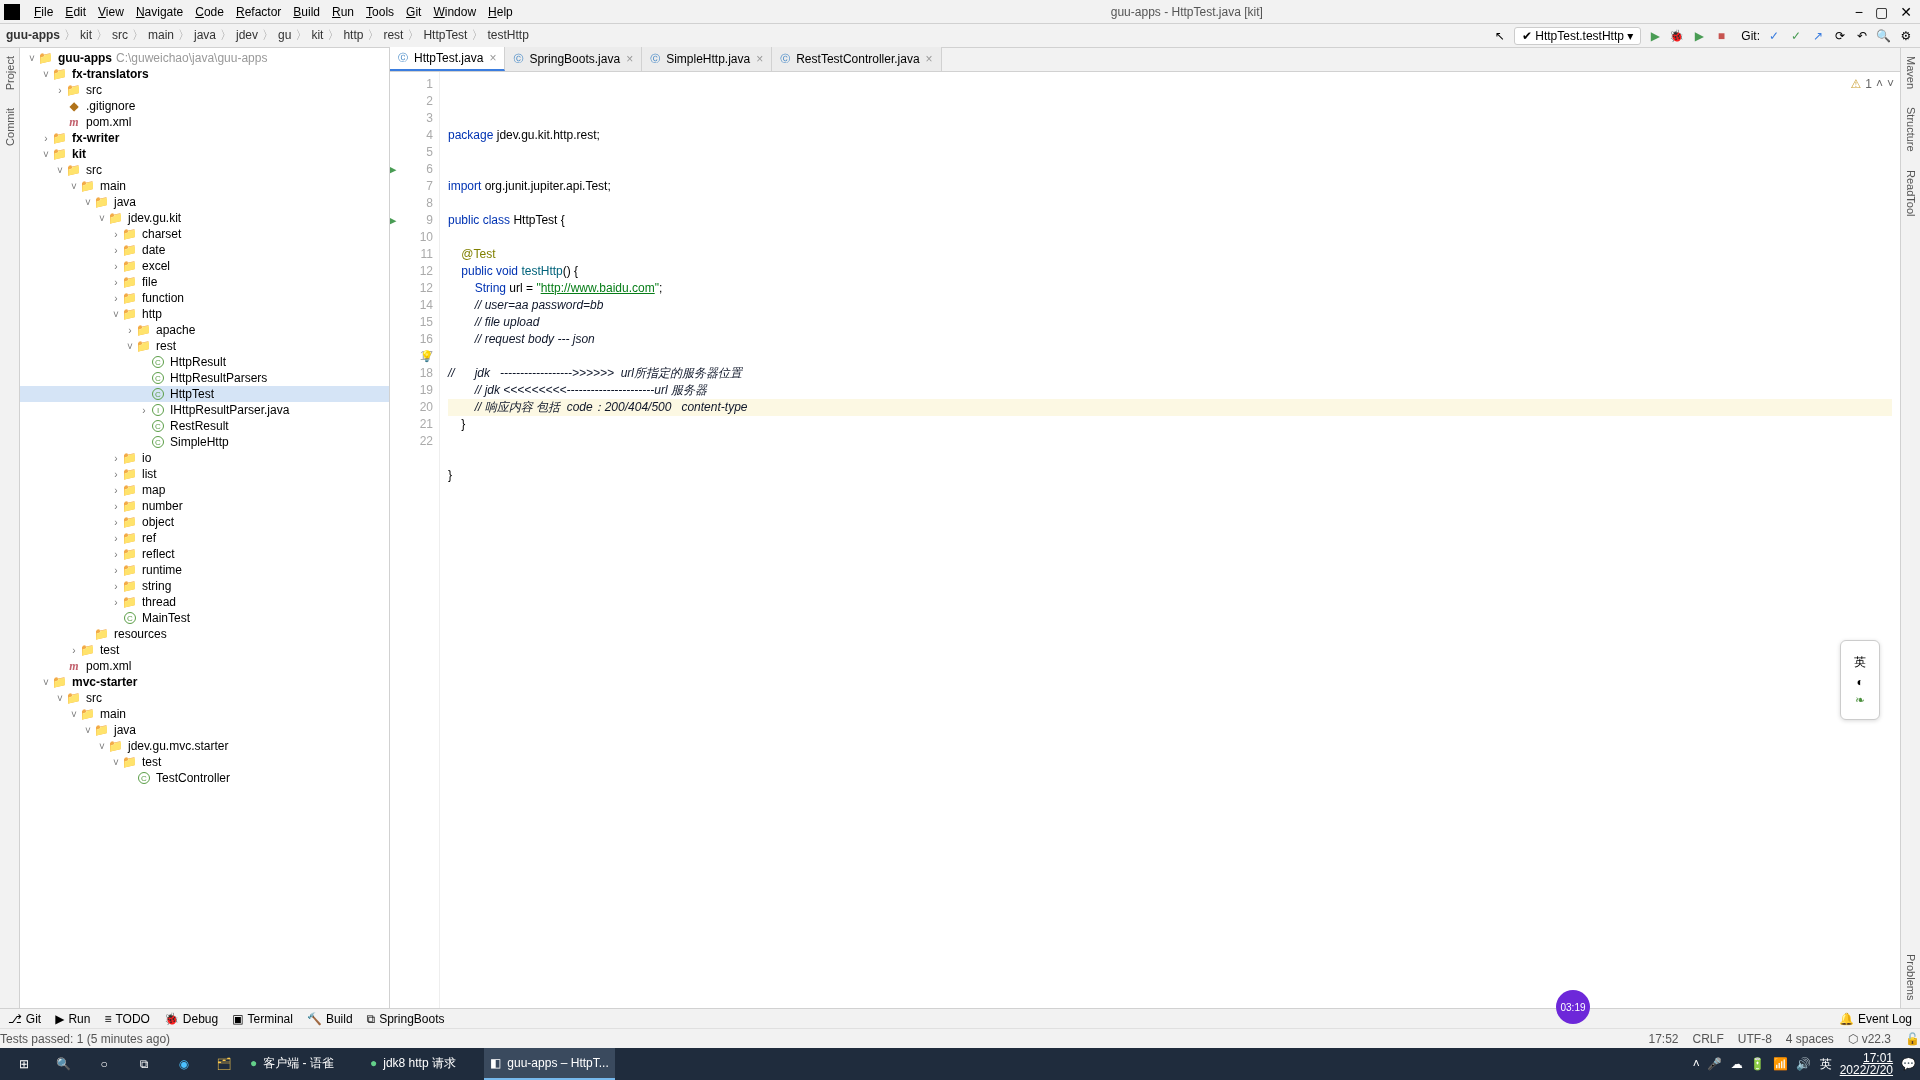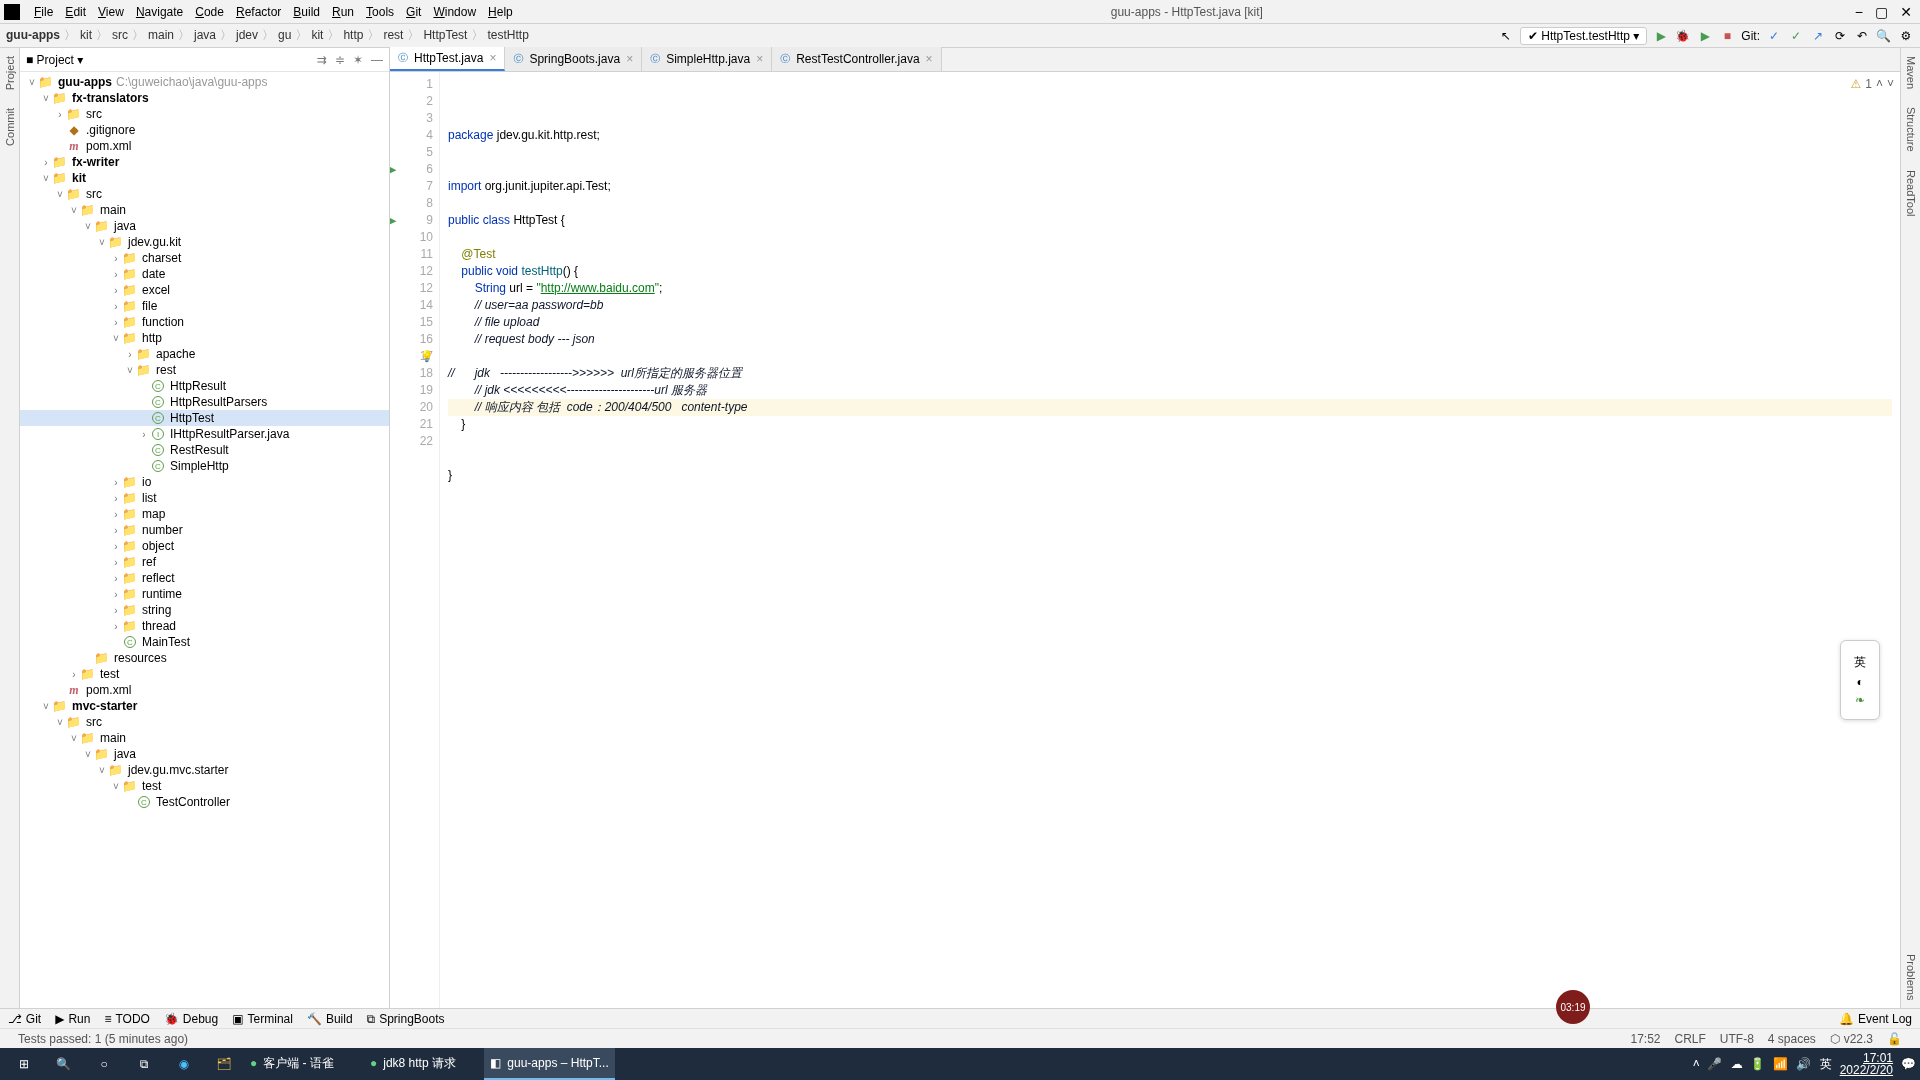--- a/index.html
+++ b/index.html
@@ -57,30 +57,30 @@
 .cmt { color:#0f172a; font-style: italic; }
 .cls { color:#000; }
 .mtd { color:#00627a; }
 .lnk { color:#067d17; text-decoration: underline; }
 .type { color: #0033b3; }
 .warn-strip { position:absolute; right: 6px; top: 4px; display:flex; align-items:center; gap:4px; font-size:11px; color:#666;}
 .warn-strip .w-icon { color:#c89b2a; }
 .bottom-tools { height: 20px; background:#f2f2f2; border-top:1px solid #d1d1d1; display:flex; align-items:center; padding: 0 8px; gap:14px; font-size:11px; }
 .bottom-tools .bt-item { display:flex; align-items:center; gap:4px; cursor:pointer; }
 .bottom-tools .right { margin-left:auto; display:flex; gap:4px; align-items:center; }
-.status-bar { height: 20px; background:#f2f2f2; border-top:1px solid #e0e0e0; display:flex; align-items:center; padding: 0 18px; gap:1px; font-size:11px; color:#555;}
+.status-bar { height: 20px; background:#f2f2f2; border-top:1px solid #e0e0e0; display:flex; align-items:center; padding: 0 0; gap:1px; font-size:11px; color:#555;}
 .status-bar .right { margin-left:auto; display:flex; gap:14px; }
 .taskbar { height: 32px; background:#1f2c3d; display:flex; align-items:center; padding: 0 4px; color:#fff; }
 .taskbar .tb-item { height:32px; min-width:40px; display:flex; align-items:center; justify-content:center; padding:0 6px; cursor:pointer; }
 .taskbar .tb-item.wide { min-width: 120px; justify-content:flex-start; gap:6px; border-bottom:2px solid transparent;}
 .taskbar .tb-item.active { background:#3a4a5e; border-bottom:2px solid #76b9ed;}
 .taskbar .tb-right { margin-left:auto; display:flex; align-items:center; gap:8px; font-size:11px; }
 .taskbar .clock { text-align:right; line-height:12px;text-decoration:underline; }
 .float-badge { position:fixed; right:40px; top:640px; width:40px; height:80px; background:#fff; border:1px solid #ccc; border-radius:6px; display:flex; flex-direction:column; align-items:center; justify-content:center; gap:4px; box-shadow: 0 1px 4px rgba(0,0,0,.15);}
-.record-bubble { position:fixed; right: 330px; bottom: 56px; width:34px; height:34px; border-radius:50%; background:#7f1d1d; color:#fff; display:flex; align-items:center; justify-content:center; font-size:10px;}
+.record-bubble { position:fixed; right: 330px; bottom: 56px; width:34px; height:34px; border-radius:50%; background:#6d28d9; color:#fff; display:flex; align-items:center; justify-content:center; font-size:10px;}
 .green-ic{color:#499c54;} .red-ic{color:#c75450;} .blue-ic{color:#3b7ddf;}
 </style>
 </head>
 <body>
 
 <div class="titlebar">
   <div class="logo"></div>
   <div id="menu-host"><span class="menu-item"><u>F</u>ile</span><span class="menu-item"><u>E</u>dit</span><span class="menu-item"><u>V</u>iew</span><span class="menu-item"><u>N</u>avigate</span><span class="menu-item"><u>C</u>ode</span><span class="menu-item"><u>R</u>efactor</span><span class="menu-item"><u>B</u>uild</span><span class="menu-item"><u>R</u>un</span><span class="menu-item"><u>T</u>ools</span><span class="menu-item"><u>G</u>it</span><span class="menu-item"><u>W</u>indow</span><span class="menu-item"><u>H</u>elp</span></div>
   <div class="title-center">guu-apps - HttpTest.java [kit]</div>
   <div class="win-controls">
@@ -92,47 +92,38 @@
 
 <div class="breadcrumb-bar">
   <div id="crumb-host"><span class="crumb bold">guu-apps</span><span class="sep">〉</span><span class="crumb">kit</span><span class="sep">〉</span><span class="crumb">src</span><span class="sep">〉</span><span class="crumb">main</span><span class="sep">〉</span><span class="crumb">java</span><span class="sep">〉</span><span class="crumb">jdev</span><span class="sep">〉</span><span class="crumb">gu</span><span class="sep">〉</span><span class="crumb">kit</span><span class="sep">〉</span><span class="crumb">http</span><span class="sep">〉</span><span class="crumb">rest</span><span class="sep">〉</span><span class="crumb">HttpTest</span><span class="sep">〉</span><span class="crumb">testHttp</span></div>
   <div class="right-tools">
     <span class="icon">↖</span>
     <span class="run-config">✔ <span>HttpTest.testHttp</span> ▾</span>
     <span class="icon green-ic">▶</span>
     <span class="icon green-ic">🐞</span>
     <span class="icon green-ic">▶</span>
     <span class="icon red-ic">■</span>
-    <span style="">Git:</span>
+    <span style="margin-left:6px;">Git:</span>
     <span class="icon blue-ic">✓</span>
     <span class="icon green-ic">✓</span>
     <span class="icon blue-ic">↗</span>
     <span class="icon">⟳</span>
     <span class="icon">↶</span>
     <span class="icon">🔍</span>
     <span class="icon">⚙</span>
   </div>
 </div>
 
 <div class="main-area">
   <div class="left-gutter">
     <div class="vlabel">Project</div>
     <div class="vlabel">Commit</div>
   </div>
 
   <div class="project-panel">
-    <div class="project-header">
-      <span>■ <span class="ph-title">Project</span> ▾</span>
-      <div class="ph-tools">
-        <span>⇉</span>
-        <span>≑</span>
-        <span>✶</span>
-        <span>—</span>
-      </div>
-    </div>
     <div class="tree" id="tree-host">
         <div class="tree-row" style="padding-left: 6px;">
           <span class="chev">˅</span>
           <span class="icon folder">📁</span>
           <span style="font-weight:bold">guu-apps</span>
           <span class="hint">C:\guweichao\java\guu-apps</span>
         </div>
         <div class="tree-row" style="padding-left: 20px;">
           <span class="chev">˅</span>
           <span class="icon folder">📁</span>

